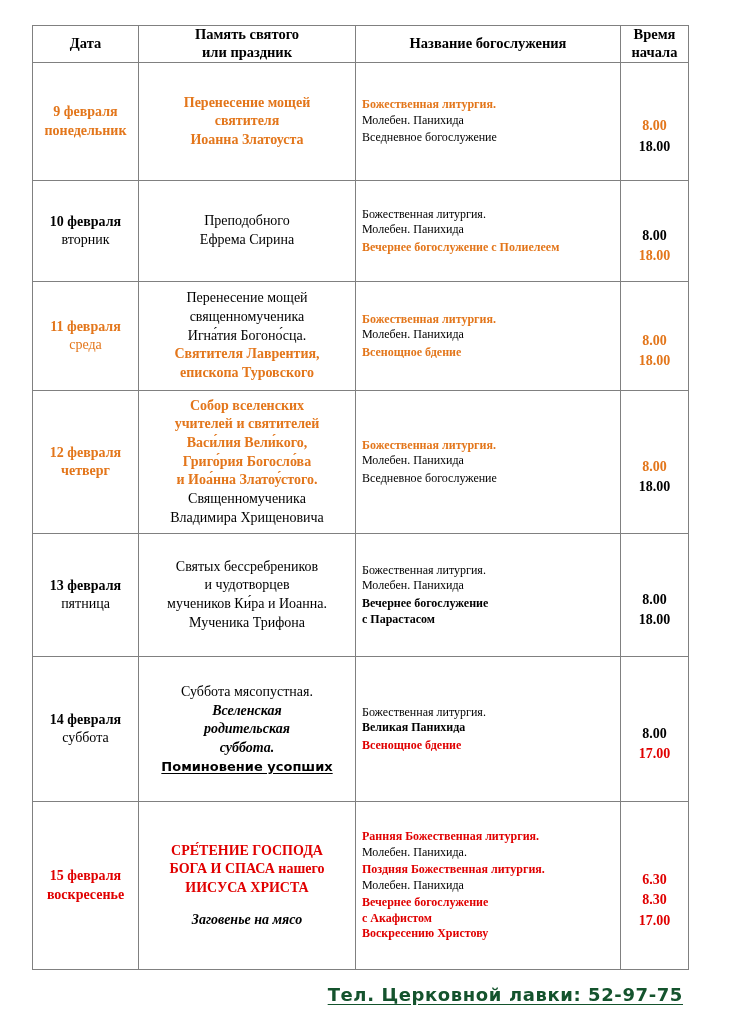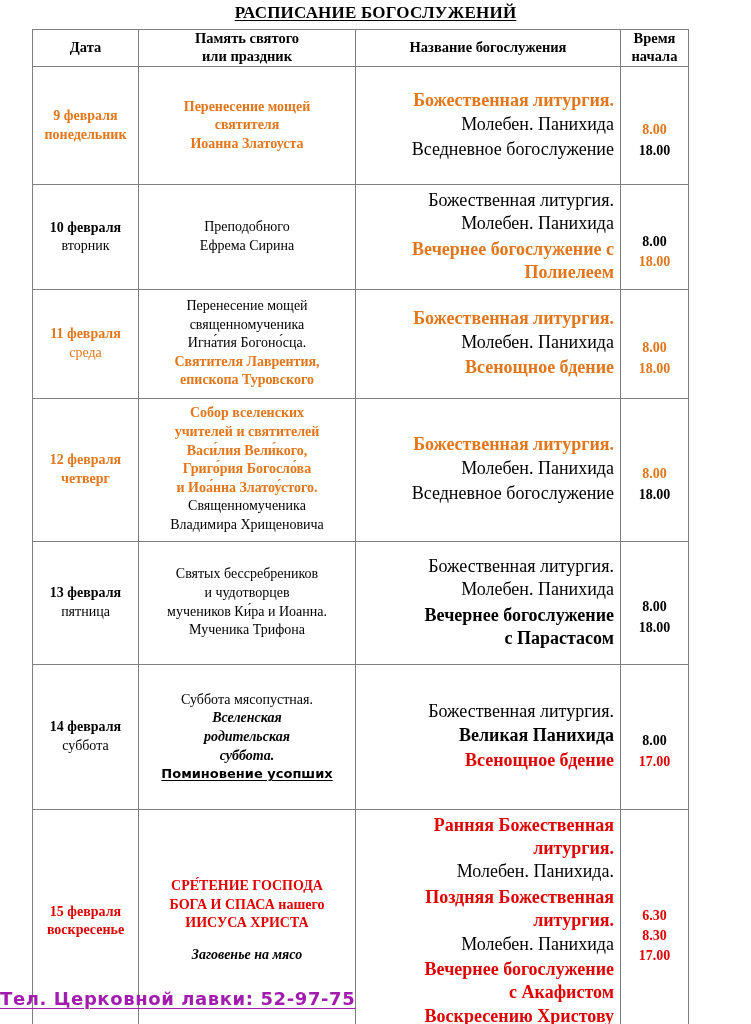--- a/index.html
+++ b/index.html
@@ -94,21 +94,21 @@
     vertical-align: top;
   }
   .serv-stack, .time-stack {
     display: flex;
     flex-direction: column;
     height: 100%;
     box-sizing: border-box;
     padding: 4px 6px 4px 6px;
   }
   .time-stack { padding-left: 2px; padding-right: 2px; margin-top: 30px; }
-  .serv-block { text-align: right; font-size: 18px; line-height: 1.3; }
+  .serv-block { text-align: left; font-size: 12px; line-height: 1.3; }
   .serv-block .line { display: block; }
   .spacer { flex: 1 1 auto; min-height: 2px; }
 
   .time-block {
     text-align: center;
     font-size: 14px;
     font-weight: bold;
     line-height: 1.3;
   }
 
@@ -125,36 +125,35 @@
     text-decoration: underline;
     text-underline-offset: 2px;
   }
 
   
   .footer-phone {
     position: absolute;
     left: 0;
     top: 984px;
     width: 683px;
-    text-align: left;
-    color: #a21caf;
+    text-align: right;
+    color: #14532d;
     font-family: "DejaVu Sans", "Liberation Sans", sans-serif;
     font-weight: bold;
     font-size: 18px;
     letter-spacing: .6px;
     text-decoration: underline;
     text-underline-offset: 3px;
   }
 </style>
 </head>
 <body>
 
 <div class="page">
 
-  <div class="doc-title">РАСПИСАНИЕ БОГОСЛУЖЕНИЙ</div>
 
   <div class="schedule-wrap">
     <table class="schedule">
       <colgroup>
         <col class="c-date">
           <col class="c-saint">
           <col class="c-serv">
           <col class="c-time">
       </colgroup>
       <thead>

